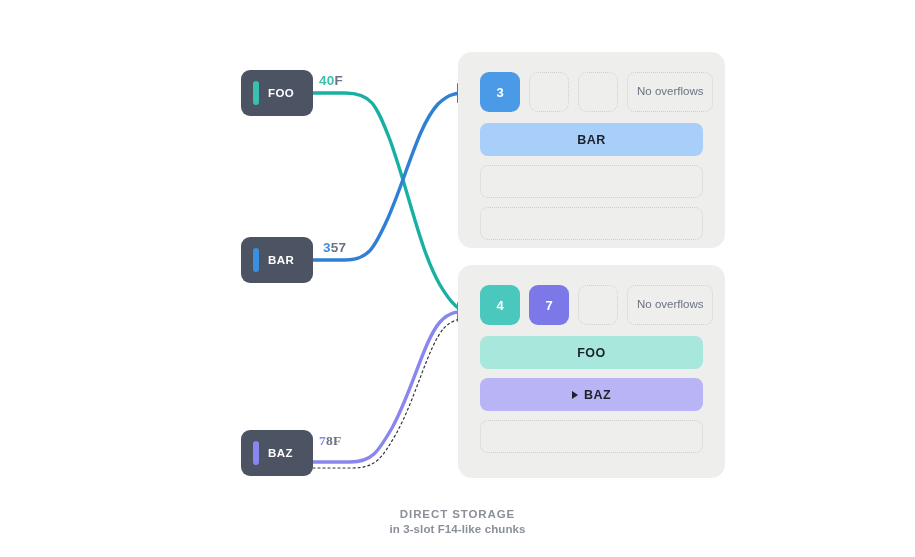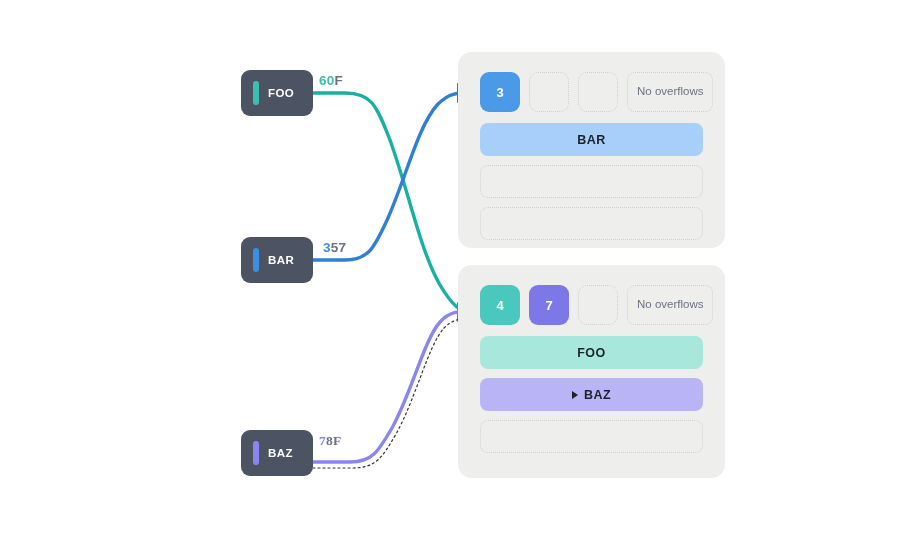--- a/index.html
+++ b/index.html
@@ -221,21 +221,21 @@
     <div class="bar" style="background:#3b8fe0;"></div>
     <div class="nlabel">BAR</div>
   </div>
 
   <div class="node" style="left:241px; top:430px;">
     <div class="bar" style="background:#8a86ef;"></div>
     <div class="nlabel">BAZ</div>
   </div>
 
   <div class="hashlbl" style="left:319px; top:73px; color:#3bbfae;">
-    <span class="tag">60</span><span class="rest">F</span>
+    <span class="tag">40</span><span class="rest">F</span>
   </div>
 
   <div class="hashlbl" style="left:323px; top:240px; color:#3b8fe0;">
     <span class="tag">3</span><span class="rest">57</span>
   </div>
 
   <div class="hashlbl" style="left:319px; top:433px; color:#8a86ef;font-family:Liberation Serif, serif;">
     <span class="tag">7</span><span class="rest">8F</span>
   </div>
 
@@ -281,14 +281,18 @@
         <span>FOO</span>
       </div>
       <div class="entry" style="background:#b8b4f5;">
         <span class="marker"></span>
         <span>BAZ</span>
       </div>
       <div class="entry empty"></div>
     </div>
   </div>
 
+  <div id="caption" style="top:508px;">
+    <div class="line1">DIRECT STORAGE</div>
+    <div class="line2">in 3-slot F14-like chunks</div>
+  </div>
 
 </div>
 
 </body></html>

